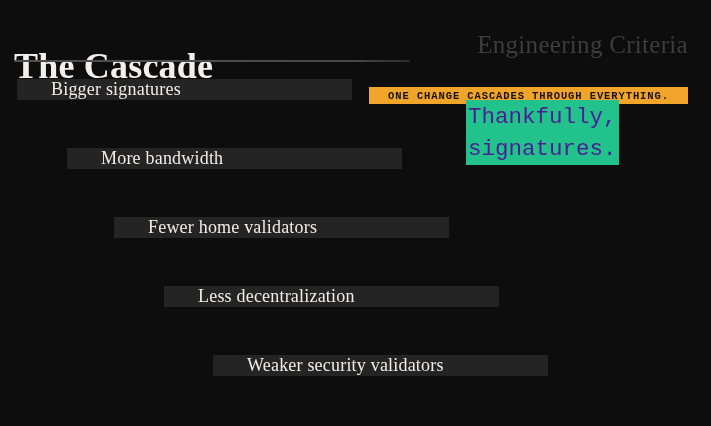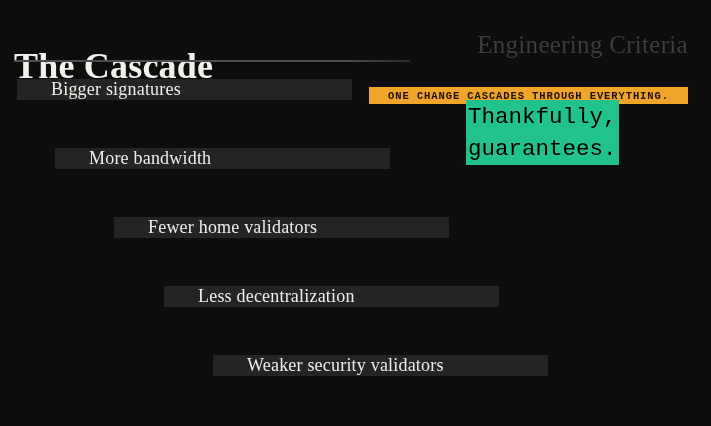--- a/index.html
+++ b/index.html
@@ -110,21 +110,21 @@
     position: absolute;
     left: 468px;
     top: 101px;
     width: 232px;
   }
   #note .note-line {
     display: block;
     font-family: "Liberation Mono", "DejaVu Sans Mono", monospace;
     font-size: 22.5px;
     line-height: 32px;
-    color: #000000;
+    color: #4c1d95;
     white-space: nowrap;
   }
   #note .note-line span {
     background: #22c28c;
     box-shadow: 0 0 0 2px #22c28c;
     padding: 2px 0 1px 0;
   }
 </style>
 </head>
 <body>
@@ -139,21 +139,21 @@
 
   <div id="cascade">
 
     <div class="cascade-row" style="left:12px; top:79px; width:340px;">
       <div class="cascade-accent"></div>
       <div class="cascade-panel">
         <span class="cascade-text">Bigger signatures</span>
       </div>
     </div>
 
-    <div class="cascade-row" style="left:50px; top:148px; width:340px;">
+    <div class="cascade-row" style="left:62px; top:148px; width:340px;">
       <div class="cascade-accent"></div>
       <div class="cascade-panel">
         <span class="cascade-text">More bandwidth</span>
       </div>
     </div>
 
     <div class="cascade-row" style="left:109px; top:217px; width:340px;">
       <div class="cascade-accent"></div>
       <div class="cascade-panel">
         <span class="cascade-text">Fewer home validators</span>
@@ -178,17 +178,17 @@
 
   <div id="banner">
     <span id="banner-text">ONE CHANGE CASCADES THROUGH EVERYTHING.</span>
   </div>
 
   <div id="note">
     <span class="note-line">
       <span>Thankfully,</span>
     </span>
     <span class="note-line">
-      <span>guarantees.</span>
+      <span>signatures.</span>
     </span>
   </div>
 
 </div>
 
 </body></html>

